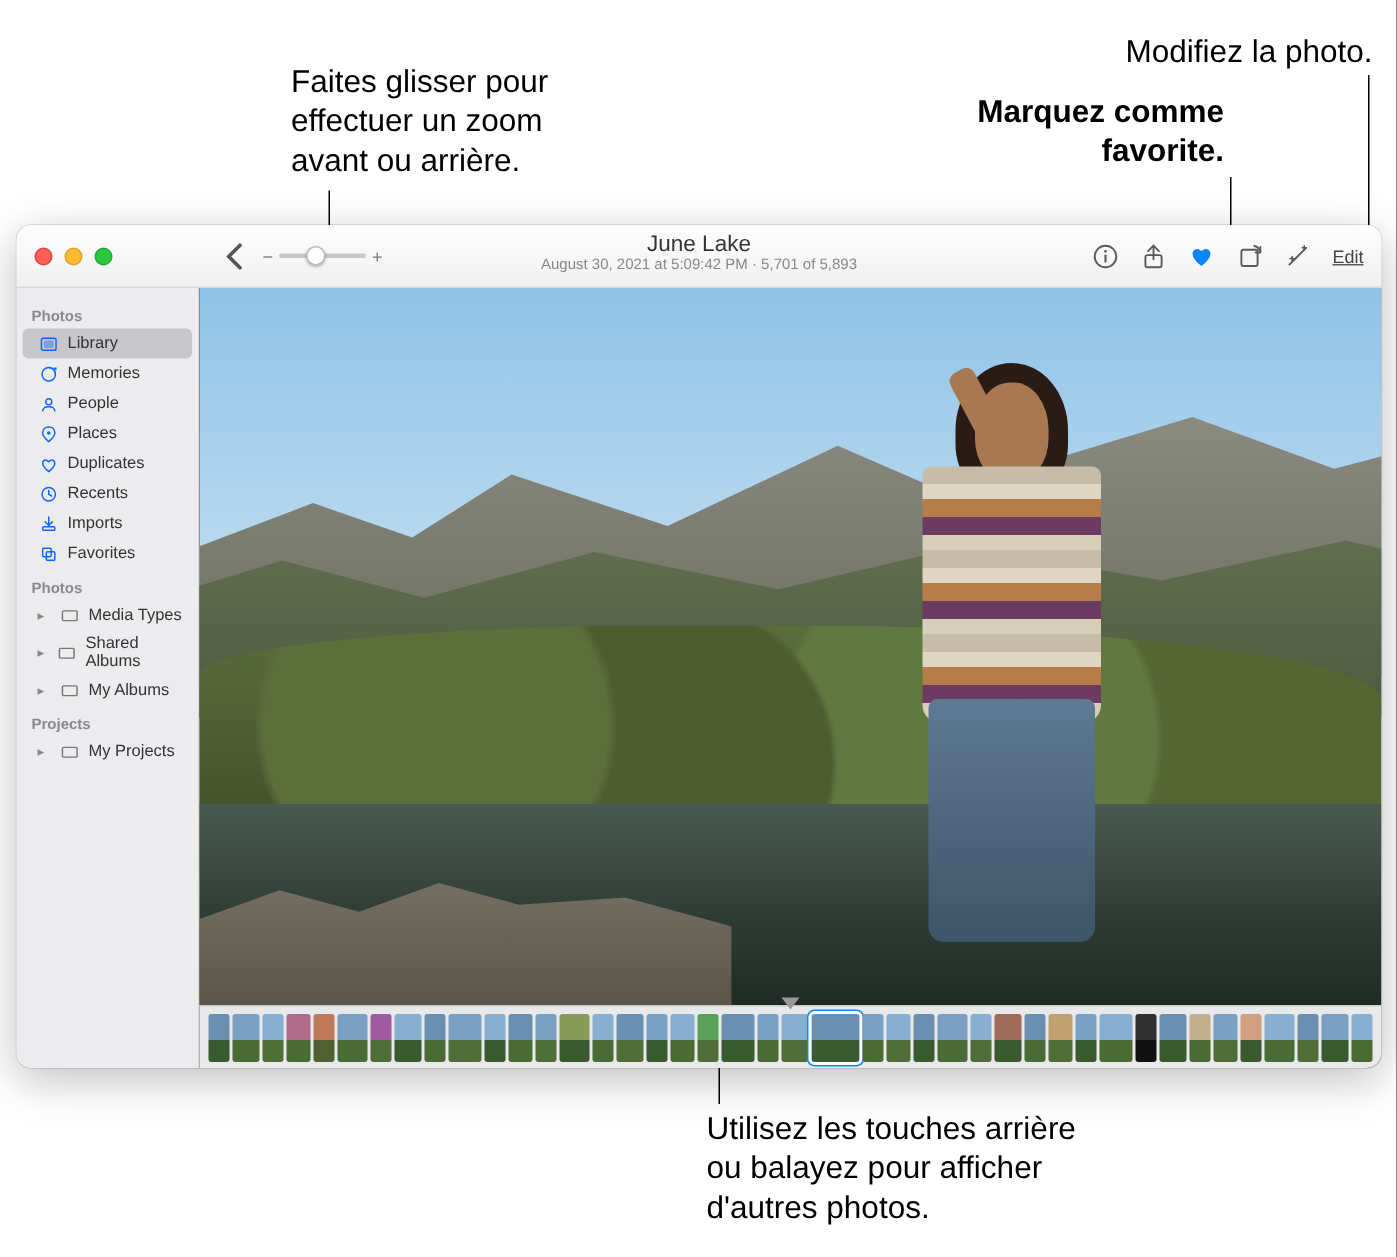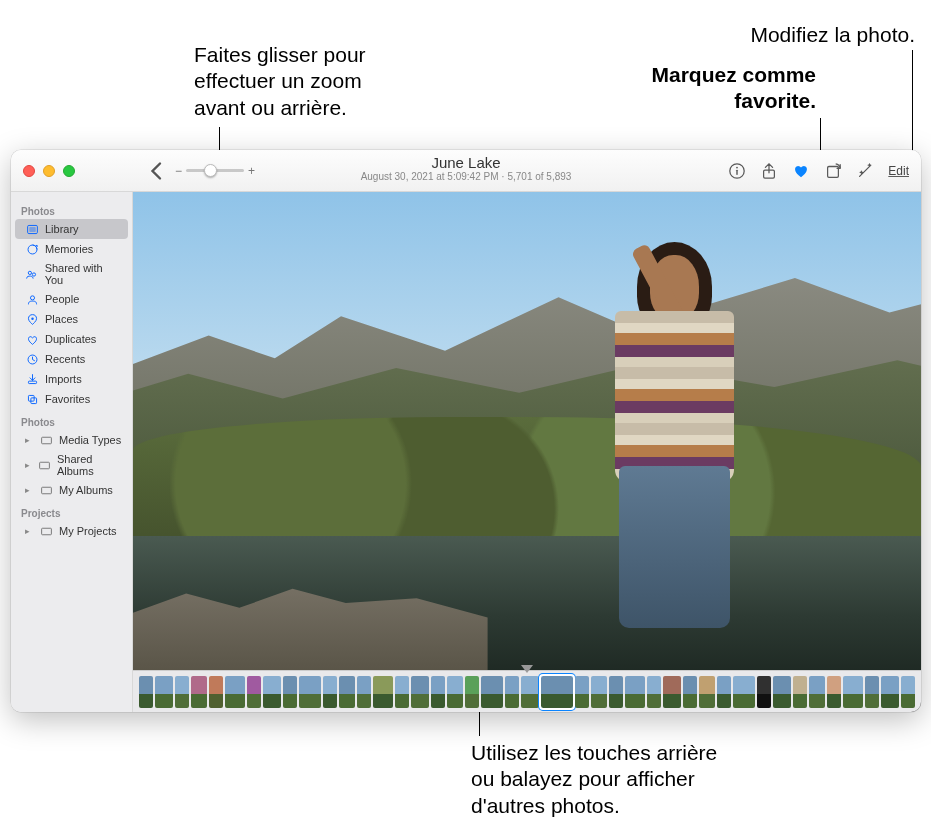--- a/index.html
+++ b/index.html
@@ -289,30 +289,20 @@
       </div>
       <div class="side-item">
         <span class="sico">
             <svg viewBox="0 0 16 16">
               <circle cx="8" cy="8" r="5.5" stroke="currentColor" stroke-width="1.2" fill="none"></circle>
               <path d="M8 2.5 A5.5 5.5 0 0 1 13.5 8" stroke="currentColor" stroke-width="1.2" fill="none"></path>
               <path d="M12 3 L13.8 3 L13.8 4.8" stroke="currentColor" stroke-width="1.2" fill="none"></path>
             </svg>
           </span>
         <span>Memories</span>
-      </div>
-      <div class="side-item">
-        <span class="sico">
-            <svg viewBox="0 0 16 16">
-              <circle cx="6" cy="6" r="2" stroke="currentColor" stroke-width="1.2" fill="none"></circle>
-              <circle cx="11" cy="8" r="2" stroke="currentColor" stroke-width="1.2" fill="none"></circle>
-              <path d="M2 13 C2 10 5 10 6 10 C7 10 10 10 10 13" stroke="currentColor" stroke-width="1.2" fill="none"></path>
-            </svg>
-          </span>
-        <span>Shared with You</span>
       </div>
       <div class="side-item">
         <span class="sico">
             <svg viewBox="0 0 16 16">
               <circle cx="8" cy="6" r="2.5" stroke="currentColor" stroke-width="1.2" fill="none"></circle>
               <path d="M3 14 C3 10 6 10 8 10 C10 10 13 10 13 14" stroke="currentColor" stroke-width="1.2" fill="none"></path>
             </svg>
           </span>
         <span>People</span>
       </div>

